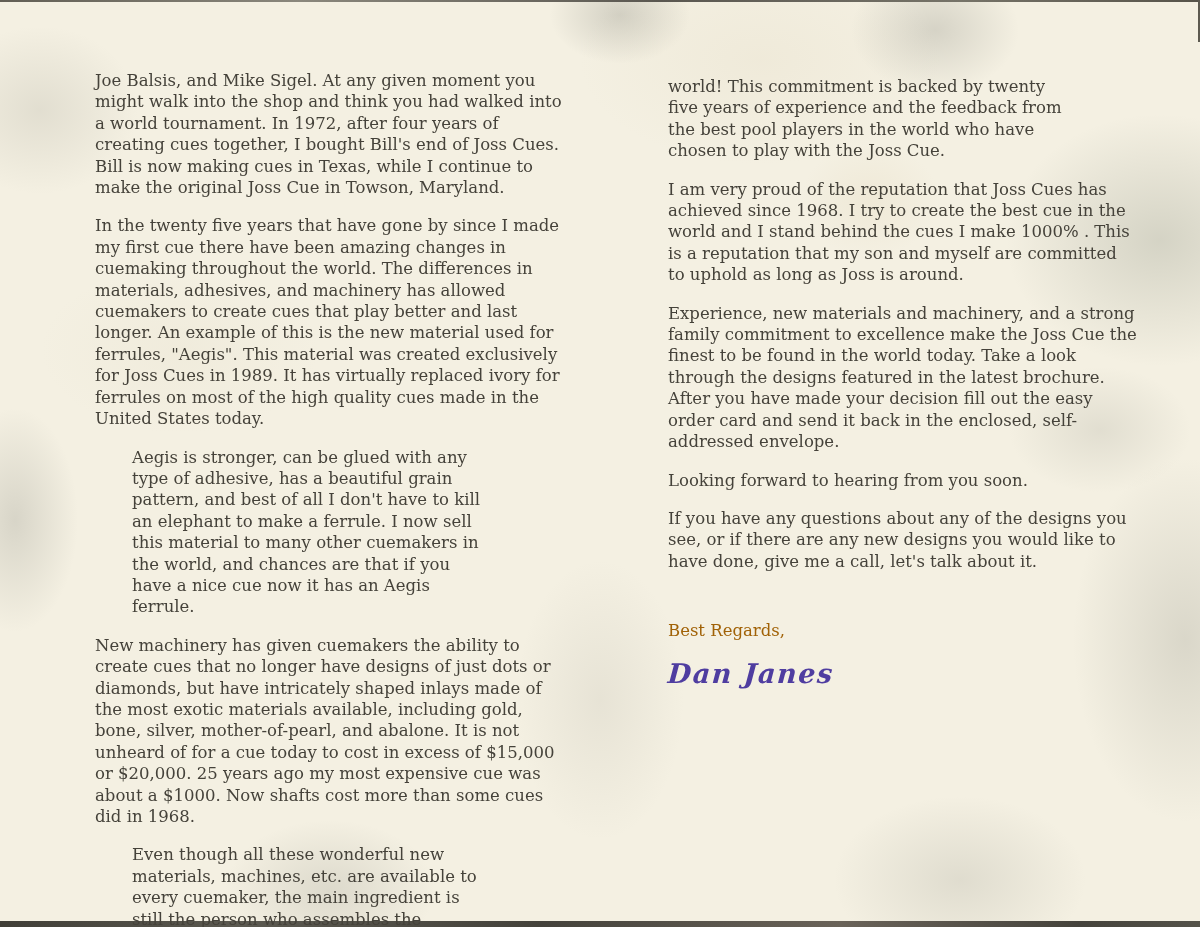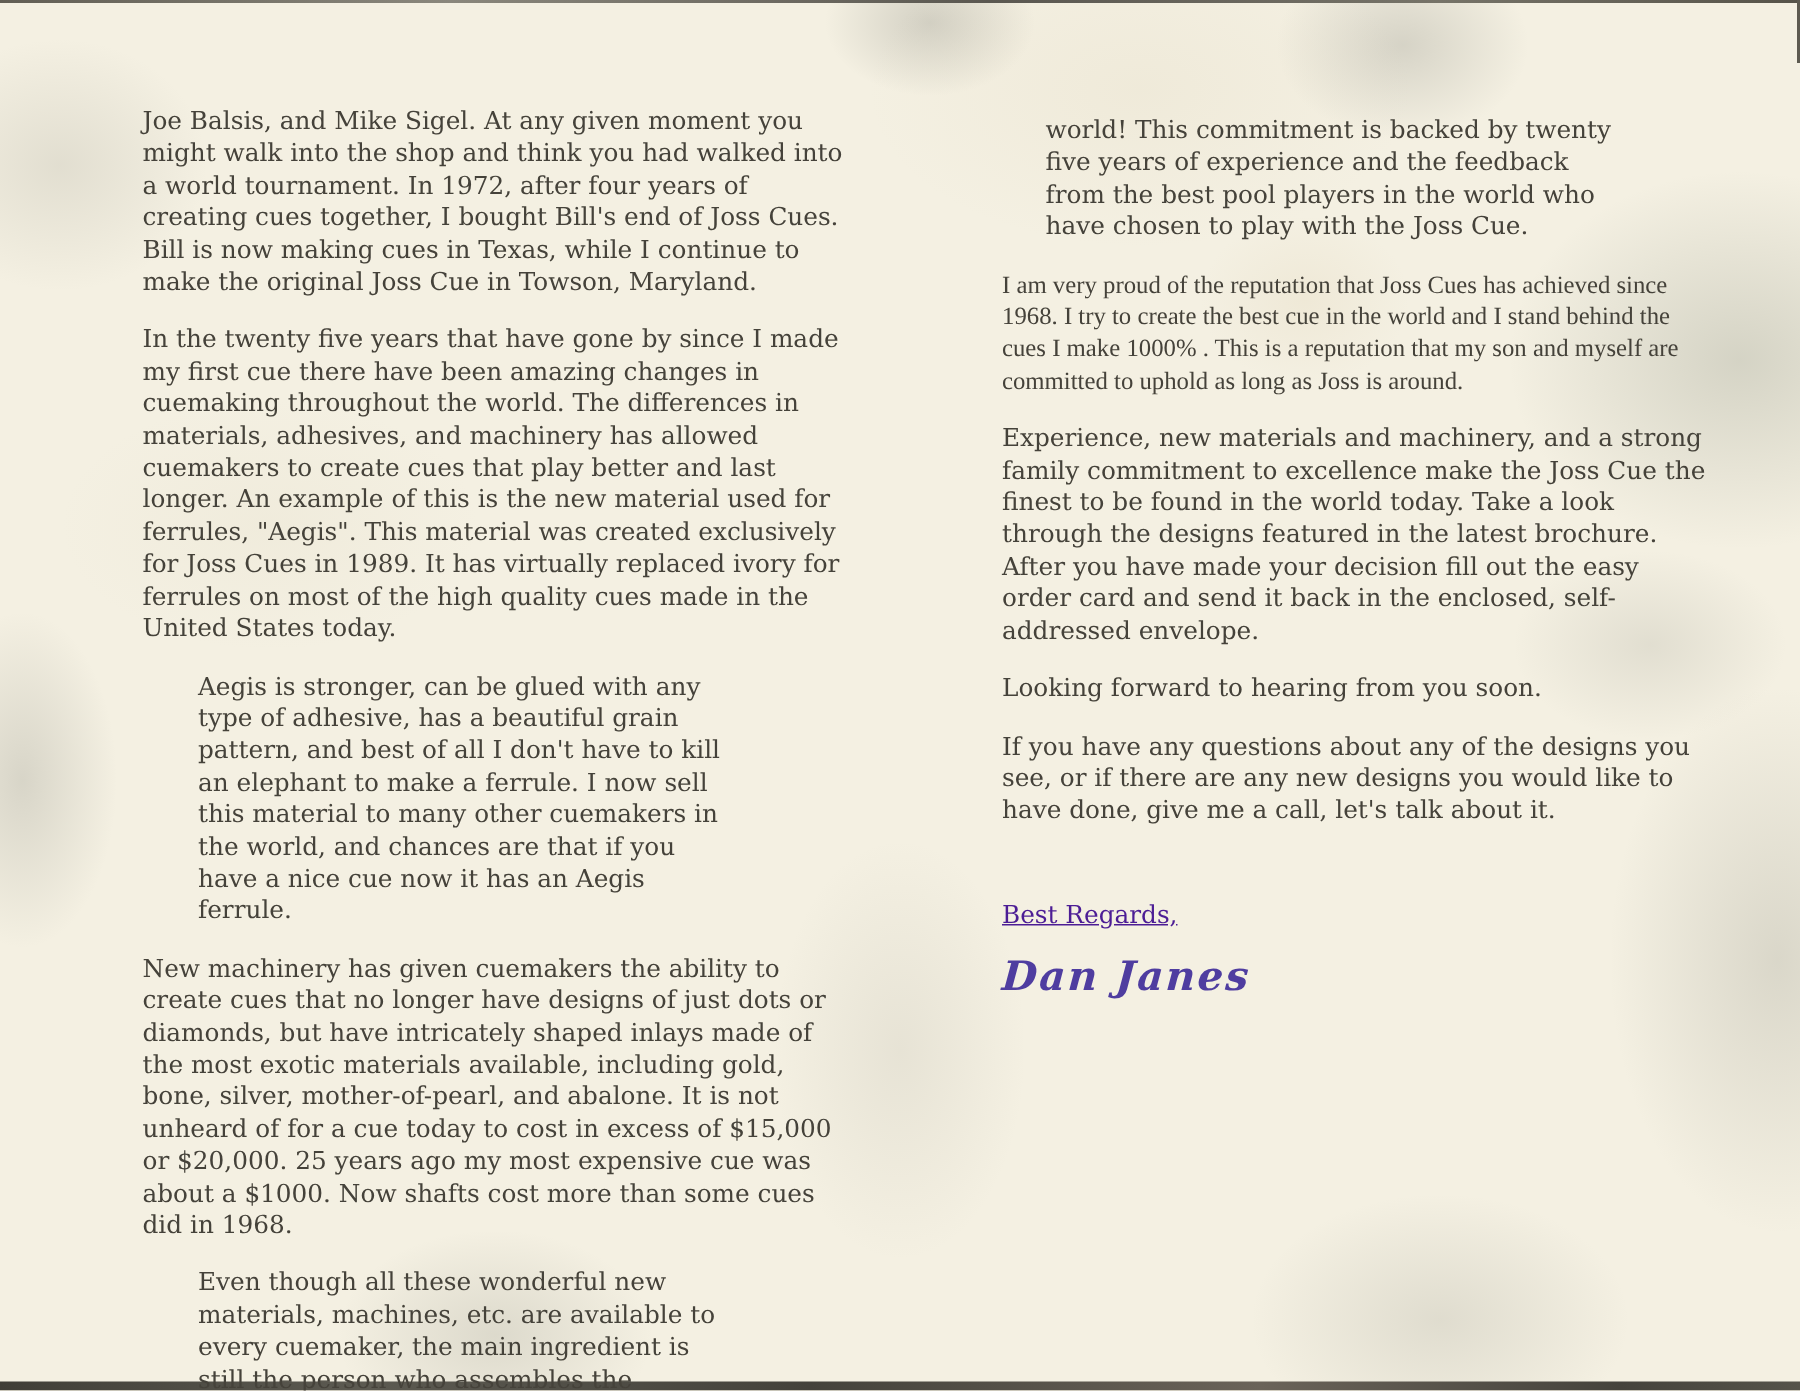--- a/index.html
+++ b/index.html
@@ -31,25 +31,25 @@
     background:linear-gradient(90deg,#615e54,#8a877c 25%,#5a5750 55%,#767368 80%,#565349);}
   .edge-right{position:absolute;top:0;right:0;width:2px;height:42px;background:#5d5a50;}
   .edge-bottom{position:absolute;bottom:0;left:0;width:100%;height:6px;
     background:linear-gradient(90deg,#403e37,#5c5a51 20%,#44423b 45%,#6a6359 70%,#45433c 90%,#55534a);}
 
   .column{position:absolute;top:70px;color:#45423a;font-size:16.5px;line-height:21.4px;}
   .col-left{left:95px;width:468px;}
   .col-right{left:668px;width:470px;padding-top:6px;}
   .column p{margin:0 0 17px 0;}
   .col-left p.indent{margin-left:37px;margin-right:73px;}
-  .col-right p.indent{margin-left:29px;margin-right:58px;}
-  .col-right p.gap-before{margin-top:4px;font-family:Liberation Serif, serif;}
+  .col-right p.indent{margin-right:58px;}
+  .col-right p.gap-before{margin-top:4px;}
 
   .closing-block{margin-top:48px;}
-  .closing-text{margin:0;color:#4c1d95;text-decoration:underline;}
+  .closing-text{margin:0;color:#a16207;}
   .signature-text{
     margin:2px 0 0 16px;
     font-style:italic;font-weight:600;
     font-size:27px;line-height:30px;letter-spacing:1.5px;
     color:#4f3da0;
     transform:skewX(-4deg);
   }
 </style>
 </head>
 <body>

